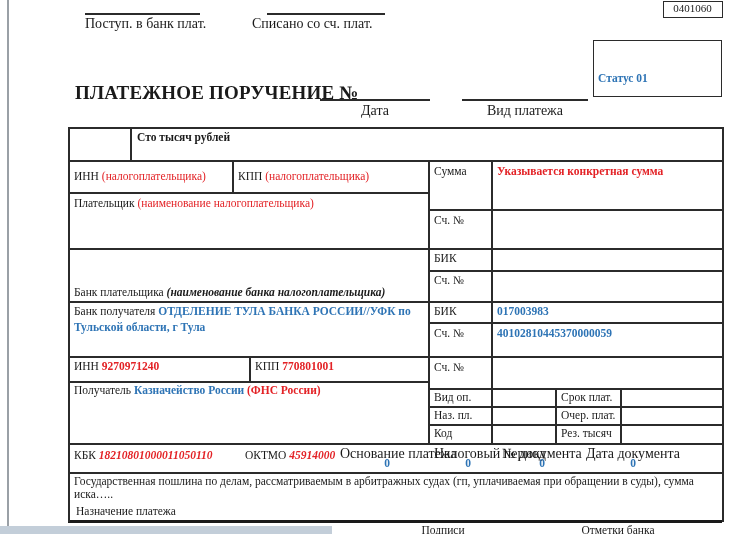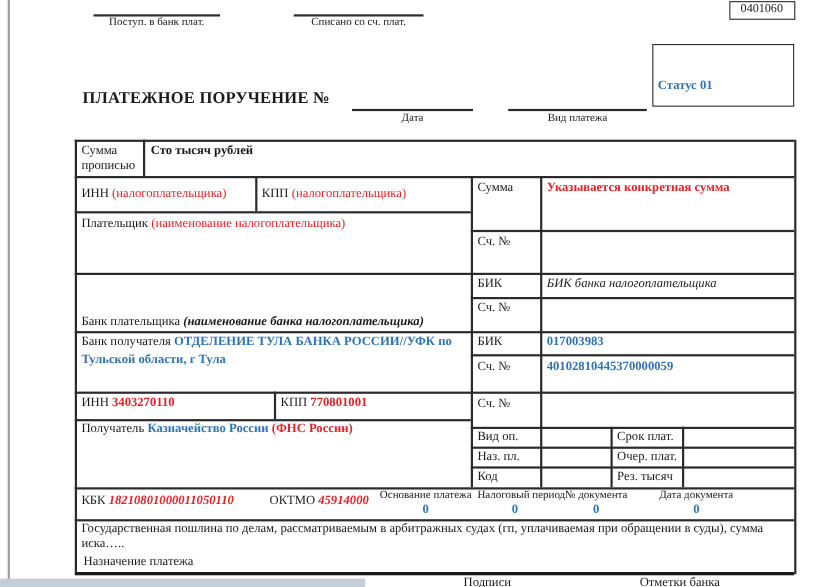--- a/index.html
+++ b/index.html
@@ -5,52 +5,52 @@
   html,body { margin:0; padding:0; background:#ffffff; }
   .page {
     position:relative; width:750px; height:534px; background:#ffffff;
     font-family:"Liberation Serif", serif; color:#1a1a1a; overflow:hidden;
   }
   .hline { position:absolute; height:1.5px; background:#2b2b2b; }
   .vline { position:absolute; width:1.5px;  background:#2b2b2b; }
   .thick { height:2.5px; background:#1a1a1a; }
   .t { position:absolute; font-size:11.5px; line-height:1.25; white-space:nowrap; }
   .wrap { white-space:normal; }
-  .small { font-size:10px; }
+  .small { font-size:14px; }
   .b { font-weight:bold; }
   .i { font-style:italic; }
   .red  { color:#E32226; }
   .blue { color:#2E74B5; }
   .center { text-align:center; }
   .box { position:absolute; border:1.5px solid #2b2b2b; box-sizing:border-box; }
   .edge-left { position:absolute; left:7px; top:0; width:2px; height:534px; background:#9aa0a6; }
   .edge-bottom { position:absolute; left:0; top:526px; width:332px; height:8px; background:#c3ced9; }
 </style>
 </head>
 <body>
 
 <div class="page">
 
   <div class="edge-left"></div>
   <div class="edge-bottom"></div>
 
   <div class="hline" style="left:85px;top:13px;width:115px;"></div>
   <div class="t small center" style="left:85px;top:15px;width:115px;">Поступ. в банк плат.</div>
   <div class="hline" style="left:267px;top:13px;width:118px;"></div>
-  <div class="t small center" style="left:267px;top:15px;width:118px;">Списано со сч. плат.</div>
+  <div class="t small center" style="left:252px;top:15px;width:118px;">Списано со сч. плат.</div>
 
   <div class="box" style="left:663px;top:1px;width:60px;height:17px;">
     <div class="t center" style="left:0;top:0;width:57px;font-size:11px;">0401060</div>
   </div>
 
   <div class="box" style="left:593px;top:40px;width:129px;height:57px;">
     <div class="t b blue" style="left:4px;top:30px;">Статус 01</div>
   </div>
 
-  <div class="t b" style="left:75px;top:81px;font-size:15px;letter-spacing:.2px;">ПЛАТЕЖНОЕ ПОРУЧЕНИЕ №</div>
+  <div class="t b" style="left:75px;top:81px;font-size:19px;letter-spacing:.2px;">ПЛАТЕЖНОЕ ПОРУЧЕНИЕ №</div>
   <div class="hline" style="left:320px;top:99px;width:110px;"></div>
   <div class="t small center" style="left:320px;top:102px;width:110px;">Дата</div>
   <div class="hline" style="left:462px;top:99px;width:126px;"></div>
   <div class="t small center" style="left:462px;top:102px;width:126px;">Вид платежа</div>
 
   <div class="hline" style="left:68px;top:127px;width:654px;"></div>
   <div class="hline" style="left:68px;top:160px;width:654px;"></div>
   <div class="hline" style="left:68px;top:192px;width:360px;"></div>
   <div class="hline" style="left:428px;top:209px;width:294px;"></div>
   <div class="hline" style="left:68px;top:248px;width:654px;"></div>
@@ -69,60 +69,58 @@
   <div class="vline" style="left:68px;top:127px;height:395px;"></div>
   <div class="vline" style="left:722px;top:127px;height:395px;"></div>
   <div class="vline" style="left:130px;top:127px;height:33px;"></div>
   <div class="vline" style="left:232px;top:160px;height:32px;"></div>
   <div class="vline" style="left:428px;top:160px;height:283px;"></div>
   <div class="vline" style="left:491px;top:160px;height:283px;"></div>
   <div class="vline" style="left:555px;top:388px;height:55px;"></div>
   <div class="vline" style="left:620px;top:388px;height:55px;"></div>
   <div class="vline" style="left:249px;top:356px;height:25px;"></div>
 
-  <div class="t wrap" style="left:74px;top:130px;width:56px;">Сумма прописью</div>
   <div class="t b" style="left:137px;top:130px;">Сто тысяч рублей</div>
 
   <div class="t" style="left:74px;top:169px;">
     <span>ИНН</span>
     <span class="red">(налогоплательщика)</span>
   </div>
   <div class="t" style="left:238px;top:169px;">
     <span>КПП</span>
     <span class="red">(налогоплательщика)</span>
   </div>
   <div class="t" style="left:434px;top:164px;font-family:Liberation Serif, serif;">Сумма</div>
   <div class="t" style="left:74px;top:196px;">
     <span>Плательщик</span>
     <span class="red">(наименование налогоплательщика)</span>
   </div>
 
   <div class="t b red" style="left:497px;top:164px;">Указывается конкретная сумма</div>
   <div class="t" style="left:434px;top:213px;">Сч. №</div>
 
   <div class="t" style="left:434px;top:251px;">БИК</div>
-  <div class="t i" style="left:497px;top:251px;">БИК банка налогоплательщика</div>
   <div class="t" style="left:434px;top:273px;">Сч. №</div>
   <div class="t" style="left:74px;top:285px;">
     <span>Банк плательщика</span>
     <span class="b i">(наименование банка налогоплательщика)</span>
   </div>
 
   <div class="t wrap" style="left:74px;top:303px;width:352px;line-height:16px;">
     <span>Банк получателя</span>
     <span class="b blue">ОТДЕЛЕНИЕ ТУЛА БАНКА РОССИИ//УФК по Тульской области, г Тула</span>
   </div>
   <div class="t" style="left:434px;top:304px;">БИК</div>
   <div class="t b blue" style="left:497px;top:304px;">017003983</div>
   <div class="t" style="left:434px;top:326px;">Сч. №</div>
   <div class="t b blue" style="left:497px;top:326px;">40102810445370000059</div>
 
   <div class="t" style="left:74px;top:359px;">
     <span>ИНН</span>
-    <span class="b red">3403270110</span>
+    <span class="b red">9270971240</span>
   </div>
   <div class="t" style="left:255px;top:359px;">
     <span>КПП</span>
     <span class="b red">770801001</span>
   </div>
   <div class="t" style="left:434px;top:360px;">Сч. №</div>
   <div class="t" style="left:74px;top:383px;">
     <span>Получатель</span>
     <span class="b blue">Казначейство России</span>
     <span class="b red">(ФНС России)</span>

